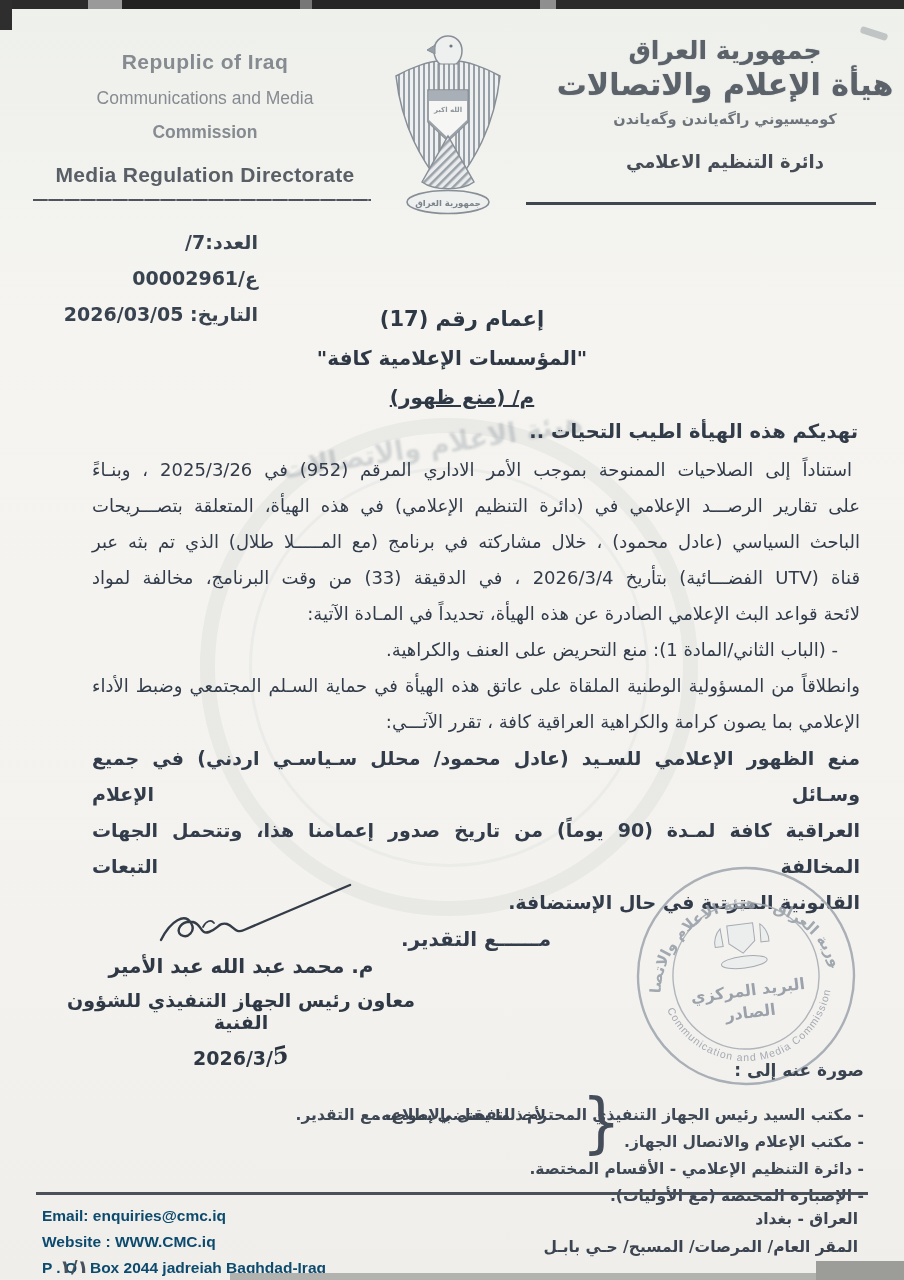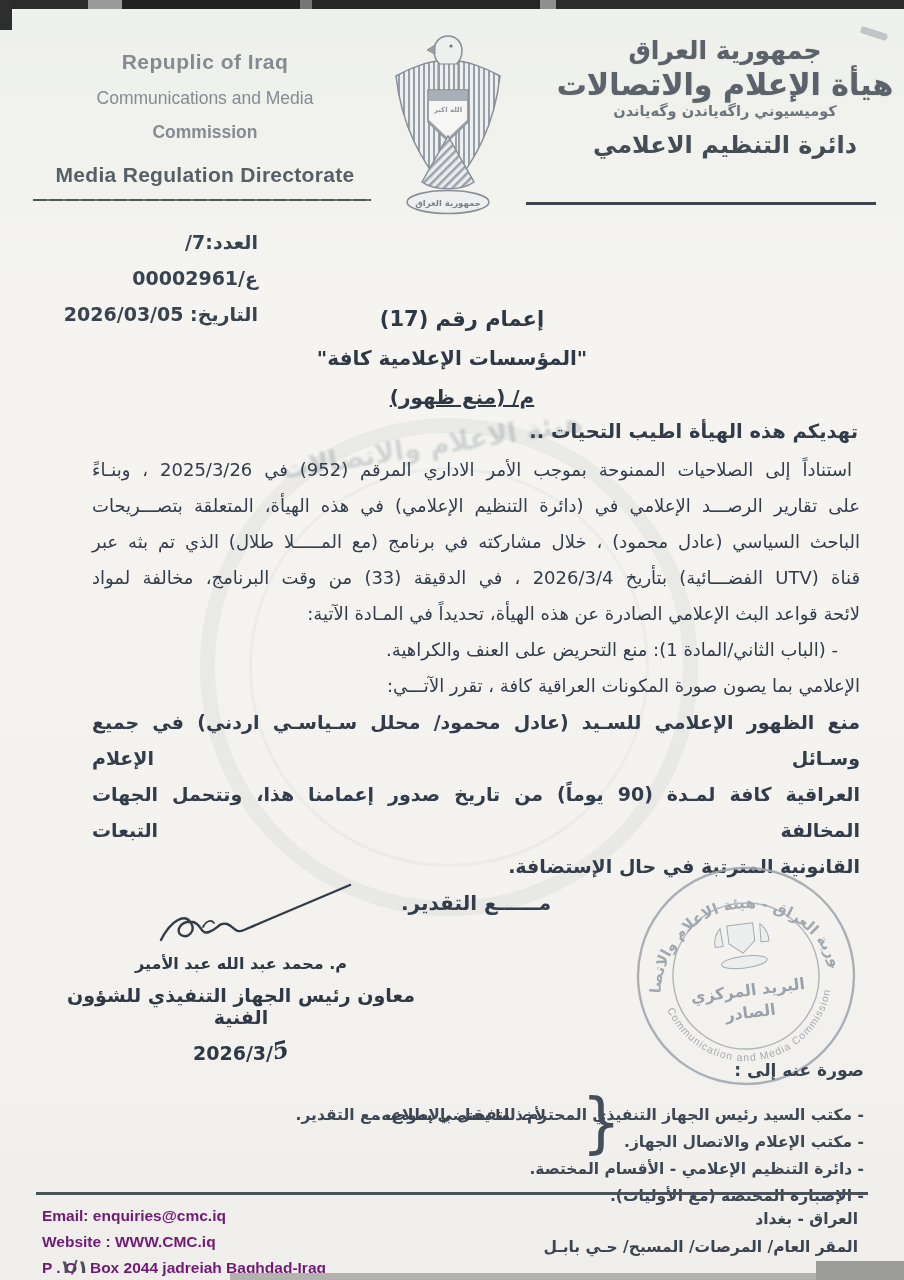--- a/index.html
+++ b/index.html
@@ -34,22 +34,22 @@
   .rule-left{left:33px;top:199px;width:338px;height:2px;
     background:repeating-linear-gradient(90deg,#4d545c 0 14px,#7a8088 14px 16px);}
 
   
   .emblem{left:388px;top:30px;width:120px;height:192px;}
 
   
   .hd-ar{right:6px;top:36px;width:346px;text-align:center;color:#5c626a;}
   .hd-ar .country{font-size:25px;font-weight:bold;text-shadow:0 0 1px rgba(90,96,104,.5);}
   .hd-ar .comm{font-size:30px;font-weight:bold;margin-top:2px;text-shadow:0 0 1px rgba(90,96,104,.5);}
-  .hd-ar .kurdish{font-size:14.5px;color:#6e747c;margin-top:1px;font-weight:bold;}
-  .hd-ar .dir{font-size:24px;font-weight:bold;color:#454c55;margin-top:12px;letter-spacing:1px;}
+  .hd-ar .kurdish{font-size:14.5px;color:#6e747c;margin-top:9px;font-weight:bold;}
+  .hd-ar .dir{font-size:18px;font-weight:bold;color:#454c55;margin-top:24px;letter-spacing:1px;}
   .rule-right{right:28px;top:202px;width:350px;height:3px;background:#3f464f;}
 
   
   .meta{left:60px;top:224px;width:198px;text-align:right;font-size:19px;font-weight:bold;color:#39434f;line-height:36px;}
 
   
   .title{left:0;top:300px;width:904px;text-align:center;line-height:39px;color:#2f3946;}
   .title .t1{font-size:21px;font-weight:bold;padding-left:20px;}
   .title .t2{font-size:20px;font-weight:bold;}
   .title .t3{font-size:20px;font-weight:bold;text-decoration:underline;padding-left:20px;}
@@ -59,38 +59,38 @@
   .body{left:92px;right:44px;top:452px;font-size:18px;line-height:36px;color:#323c4a;text-align:right;}
   .body .just{text-align:justify;text-align-last:justify;text-justify:inter-word;}
   .body .indent{padding-right:8px;}
   .body .article{padding-right:22px;}
   .body .bold{font-weight:bold;font-size:19px;}
   .body .closing{text-align:center;font-weight:bold;font-size:20px;margin-top:1px;}
 
   
   .sig{left:55px;top:880px;width:372px;text-align:center;color:#2f3946;}
   .sig .scribble{margin-left:90px;display:block;}
-  .sig .nm{font-size:16px;font-weight:bold;margin-top:-4px;}
+  .sig .nm{font-size:20px;font-weight:bold;margin-top:-4px;}
   .sig .tt{font-size:19px;font-weight:bold;margin-top:11px;}
   .sig .dt{font-size:19px;font-weight:bold;margin-top:10px;}
   .sig .hand{font-family:"DejaVu Serif",serif;font-style:italic;font-size:23px;display:inline-block;transform:rotate(-14deg) translateY(-2px);color:#2c3440;}
 
   
   .stamp{left:620px;top:850px;width:252px;height:252px;transform:rotate(-7deg);opacity:.88;}
 
   
   .cc{right:40px;top:1060px;width:620px;text-align:right;color:#3a4350;}
   .cc .hd{font-size:17px;font-weight:bold;margin-bottom:22px;}
   .cc .it{font-size:15.5px;font-weight:bold;line-height:27px;color:#3f4855;}
   .cc .brace{position:absolute;right:243px;top:26px;font-size:62px;font-weight:normal;color:#454d5a;transform:scaleY(1.05);font-family:"DejaVu Sans",sans-serif;}
   .cc .note{position:absolute;right:318px;top:46px;font-size:15px;font-weight:bold;white-space:nowrap;}
 
   
   .f-line{left:36px;top:1192px;width:832px;height:3px;background:#4a515b;}
-  .f-en{left:42px;top:1203px;font-size:15.5px;font-weight:bold;color:#701a75;line-height:26px;}
+  .f-en{left:42px;top:1203px;font-size:15.5px;font-weight:bold;color:#0c4a6e;line-height:26px;}
   .f-ar{right:46px;top:1205px;text-align:right;font-size:15.5px;font-weight:bold;color:#3b4450;line-height:28px;}
   .pagenum{left:60px;top:1256px;font-size:18px;font-weight:bold;color:#4a515b;}
 </style>
 </head>
 <body>
 
 <div class="abs scan-top"></div>
 <div class="abs scan-corner-l"></div>
 <div class="abs scan-mark-tr"></div>
 
@@ -154,21 +154,22 @@
 
 <div class="abs greeting rtl">تهديكم هذه الهيأة اطيب التحيات ..</div>
 
 <div class="abs body rtl">
   <div class="just indent">استناداً إلى الصلاحيات الممنوحة بموجب الأمر الاداري المرقم (952) في 2025/3/26 ، وبنـاءً</div>
   <div class="just">على تقارير الرصـــد الإعلامي في (دائرة التنظيم الإعلامي) في هذه الهيأة، المتعلقة بتصـــريحات</div>
   <div class="just">الباحث السياسي (عادل محمود) ، خلال مشاركته في برنامج (مع المـــــلا طلال) الذي تم بثه عبر</div>
   <div class="just">قناة (UTV الفضـــائية) بتأريخ 2026/3/4 ، في الدقيقة (33) من وقت البرنامج، مخالفة لمواد</div>
   <div>لائحة قواعد البث الإعلامي الصادرة عن هذه الهيأة، تحديداً في المـادة الآتية:</div>
   <div class="article">- (الباب الثاني/المادة 1): منع التحريض على العنف والكراهية.</div>
-  <div>الإعلامي بما يصون صورة المكونات العراقية كافة ، تقرر الآتـــي:</div>
+  <div class="just">وانطلاقاً من المسؤولية الوطنية الملقاة على عاتق هذه الهيأة في حماية السـلم المجتمعي وضبط الأداء</div>
+  <div>الإعلامي بما يصون كرامة والكراهية العراقية كافة ، تقرر الآتـــي:</div>
   <div class="bold just">منع الظهور الإعلامي للسـيد (عادل محمود/ محلل سـياسـي اردني) في جميع وسـائل الإعلام</div>
   <div class="bold just">العراقية كافة لمـدة (90 يوماً) من تاريخ صدور إعمامنا هذا، وتتحمل الجهات المخالفة التبعات</div>
   <div class="bold">القانونية المترتبة في حال الإستضافة.</div>
   <div class="closing">مــــــع التقدير.</div>
 </div>
 
 <div class="abs sig">
   <svg class="scribble" width="260" height="78" viewBox="0 0 260 78">
     <path d="M16,60 C26,40 40,33 46,43 C51,51 43,59 36,55 C30,51 36,40 48,42 C57,44 55,55 64,52 C73,49 74,42 82,44 C89,46 90,54 99,50 L120,41 L205,5" stroke="#343c48" stroke-width="2.4" fill="none" stroke-linecap="round"></path>
     <path d="M58,47 c3,-6 8,-8 11,-4" stroke="#343c48" stroke-width="1.8" fill="none" stroke-linecap="round"></path>

